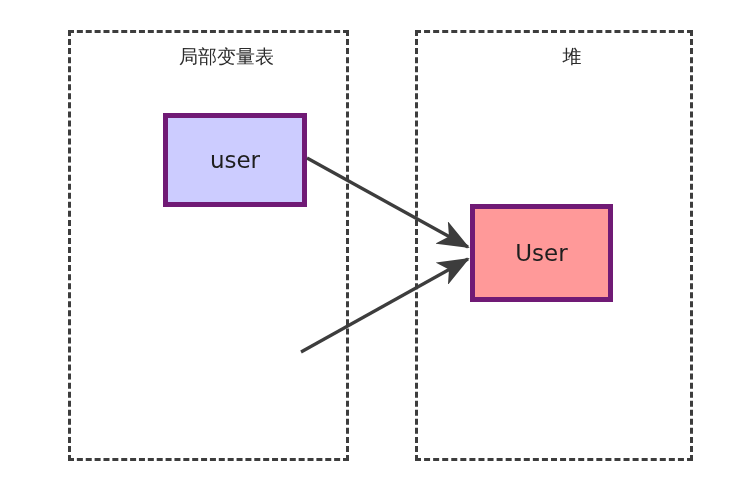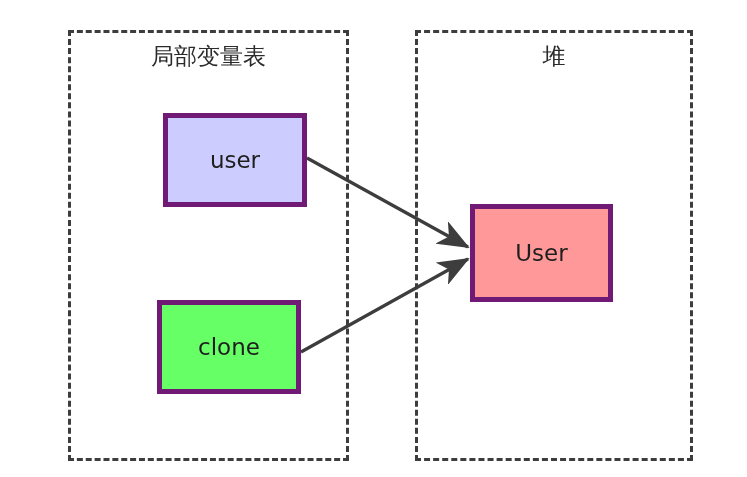--- a/index.html
+++ b/index.html
@@ -32,24 +32,24 @@
   }
   #region-heap {
     left: 415px;
     top: 30px;
     width: 278px;
     height: 431px;
   }
   .region-title {
     position: absolute;
     top: 10px;
-    left: 0;
+    left: 18px;
     width: 100%;
     text-align: center;
-    font-size: 23px;
+    font-size: 19px;
     color: #2b2b2b;
     line-height: 26px;
     white-space: nowrap;
   }
   
   .box {
     position: absolute;
     box-sizing: border-box;
     border: 5px solid #701a75;
     display: flex;
@@ -97,23 +97,20 @@
   </div>
 
   <div class="region" id="region-heap">
     <div class="region-title">堆</div>
   </div>
 
   <div class="box" id="box-user" style="background:#ccccff">
     <span>user</span>
   </div>
 
-  <div class="box" id="box-clone" style="background:#66ff66">
-    <span>clone</span>
-  </div>
 
   <div class="box" id="box-user-object" style="background:#ff9999">
     <span>User</span>
   </div>
 
   <svg id="arrow-layer" viewBox="0 0 747 477">
     <defs>
       <marker id="head" markerWidth="10" markerHeight="8" refX="9.4" refY="4" orient="auto" markerUnits="strokeWidth">
         <path d="M0,0 L10,4 L0,8 L2.6,4 Z" fill="#3d3d3d"></path>
       </marker>

